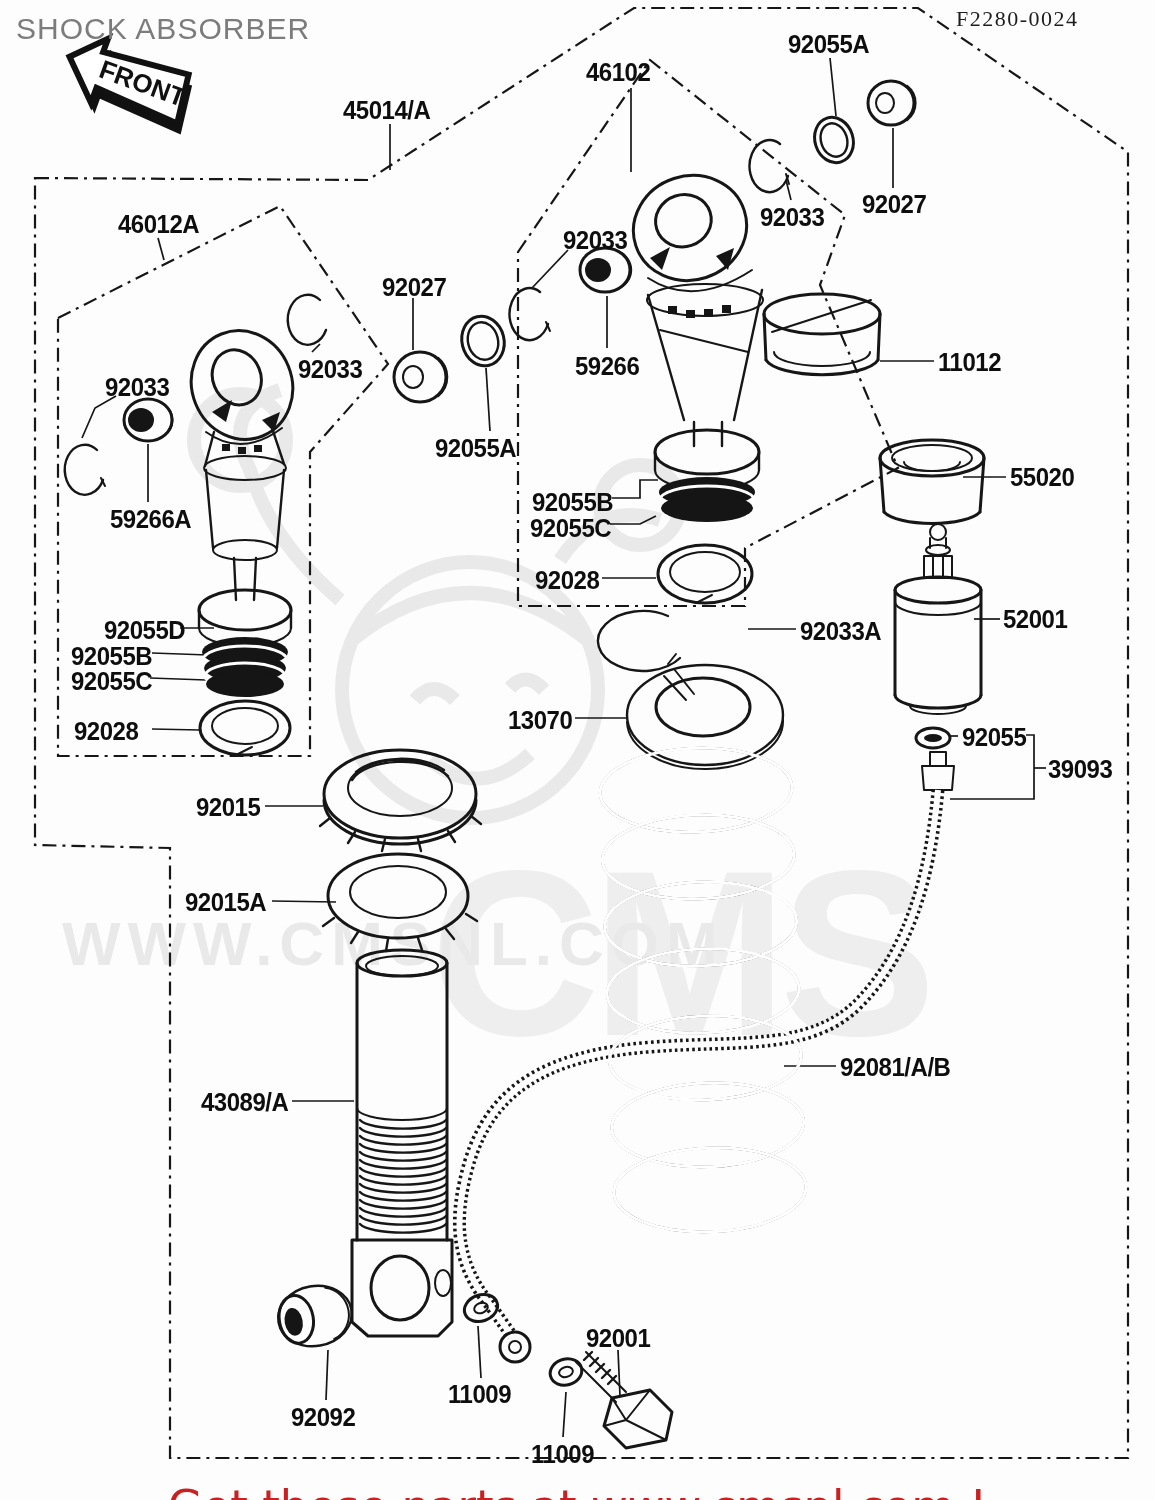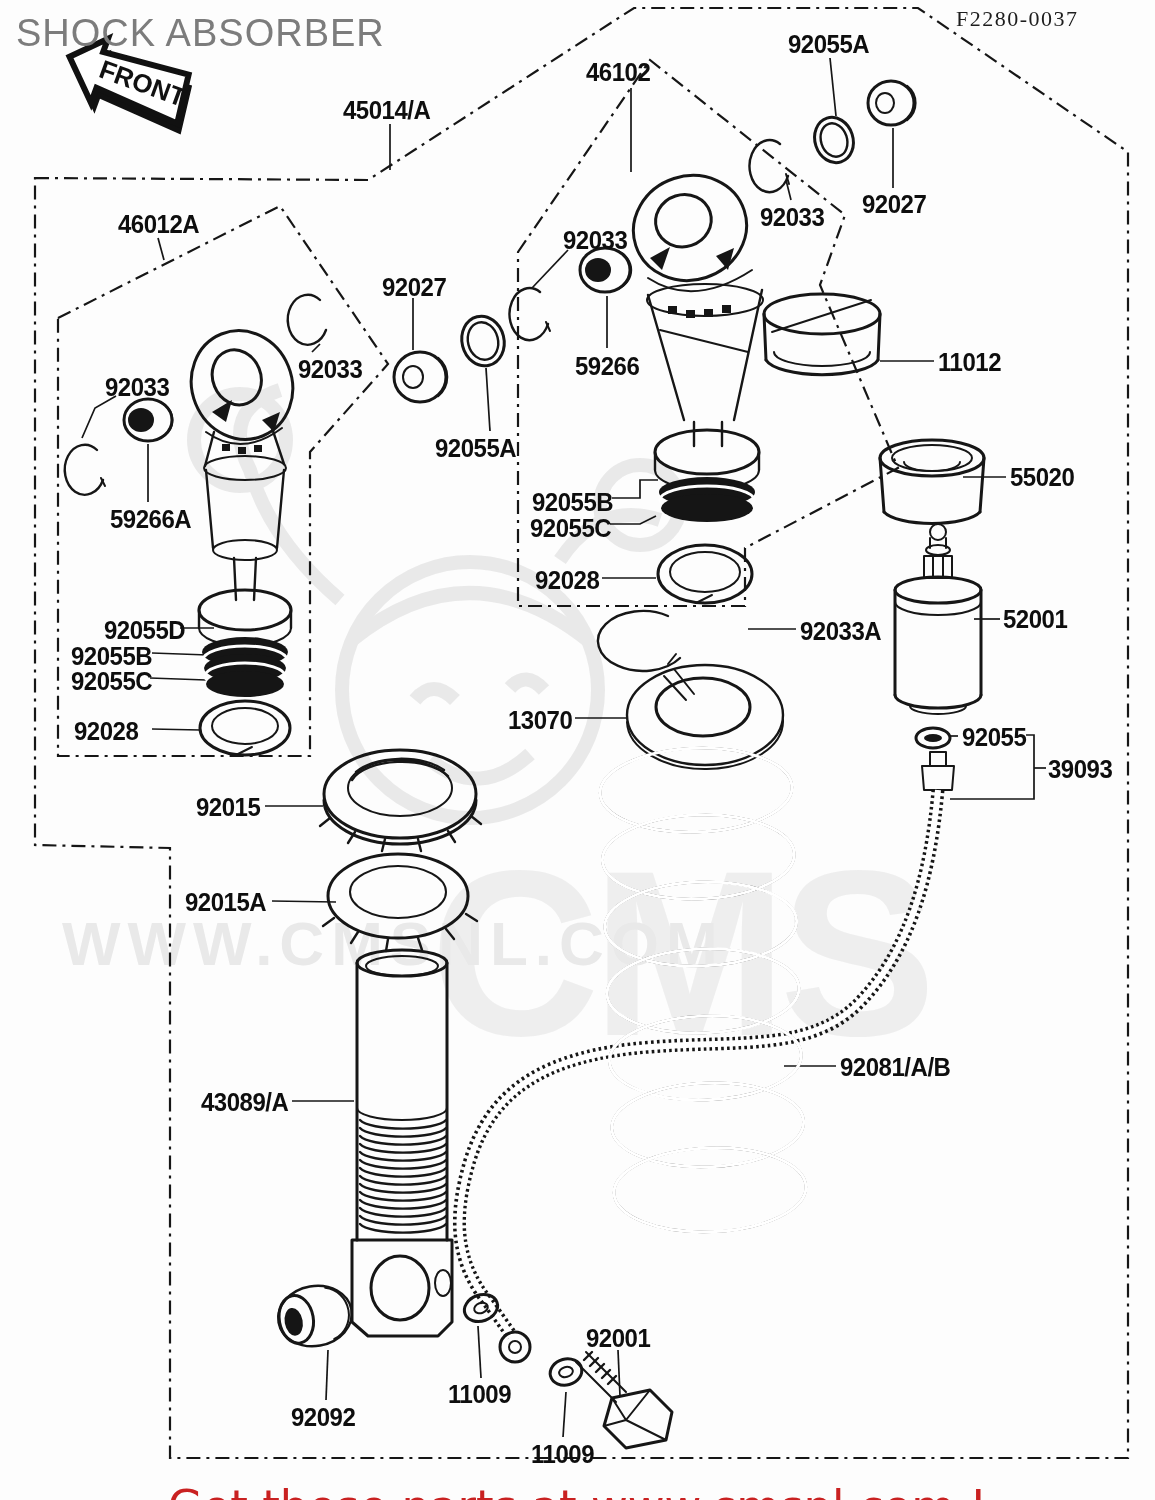--- a/index.html
+++ b/index.html
@@ -8,21 +8,21 @@
     font-family:"Liberation Sans",sans-serif;overflow:hidden;
   }
   .art{position:absolute;left:0;top:0;}
   .ln{stroke:#161616;fill:none;stroke-width:2.4;stroke-linejoin:round;stroke-linecap:round;}
   .w3{stroke-width:3;}
   .w2{stroke-width:2;}
   .dashdot{stroke:#161616;fill:none;stroke-width:2.2;stroke-dasharray:14 6 3 6;}
   .dk{fill:#151515;stroke:none;}
   .sep{stroke:#ffffff;fill:none;stroke-width:3;}
   .page-title{
-    position:absolute;left:16px;top:12px;font-size:38px;color:#7c7c7c;
+    position:absolute;left:16px;top:12px;font-size:30px;color:#7c7c7c;
     letter-spacing:1px;z-index:5;
   }
   .diagram-code{
     position:absolute;left:956px;top:6px;font-family:"Liberation Serif",serif;
     font-size:22px;color:#1d1d1d;letter-spacing:1.5px;z-index:5;
   }
   .footer-red{
     position:absolute;left:0;right:0;top:1440px;text-align:center;
     font-family:"DejaVu Sans",sans-serif;font-size:45px;color:#c92121;z-index:6;
     white-space:nowrap;
@@ -33,21 +33,21 @@
     letter-spacing:-0.5px;white-space:nowrap;z-index:4;transform:scaleX(.96);
     transform-origin:left top;
   }
 </style>
 </head>
 <body>
 
 <div class="stage">
 
   <div class="page-title">SHOCK ABSORBER</div>
-  <div class="diagram-code">F2280-0037</div>
+  <div class="diagram-code">F2280-0024</div>
 
   <svg class="art" width="1155" height="1500" viewBox="0 0 1155 1500">
 
     <g opacity="0.55">
       <g stroke="#dadada" stroke-width="14" fill="none">
         <circle cx="470" cy="690" r="128"></circle>
         <path d="M352,640 Q470,545 590,642"></path>
         <path d="M415,700 q18,-22 40,0"></path>
         <path d="M510,688 q16,-18 34,2"></path>
         <path d="M430,760 q50,40 100,-6"></path>

